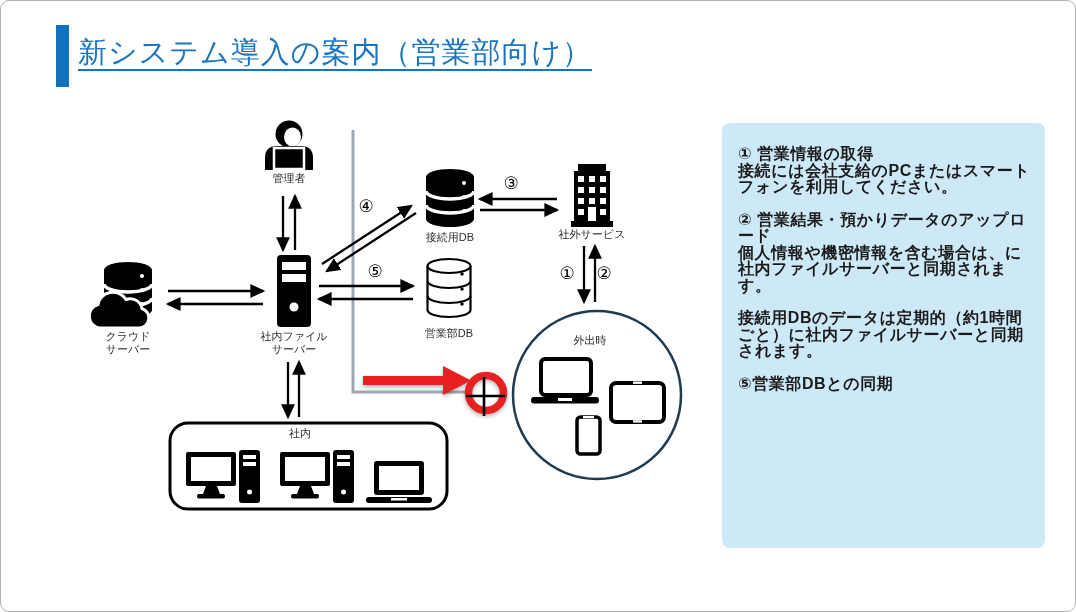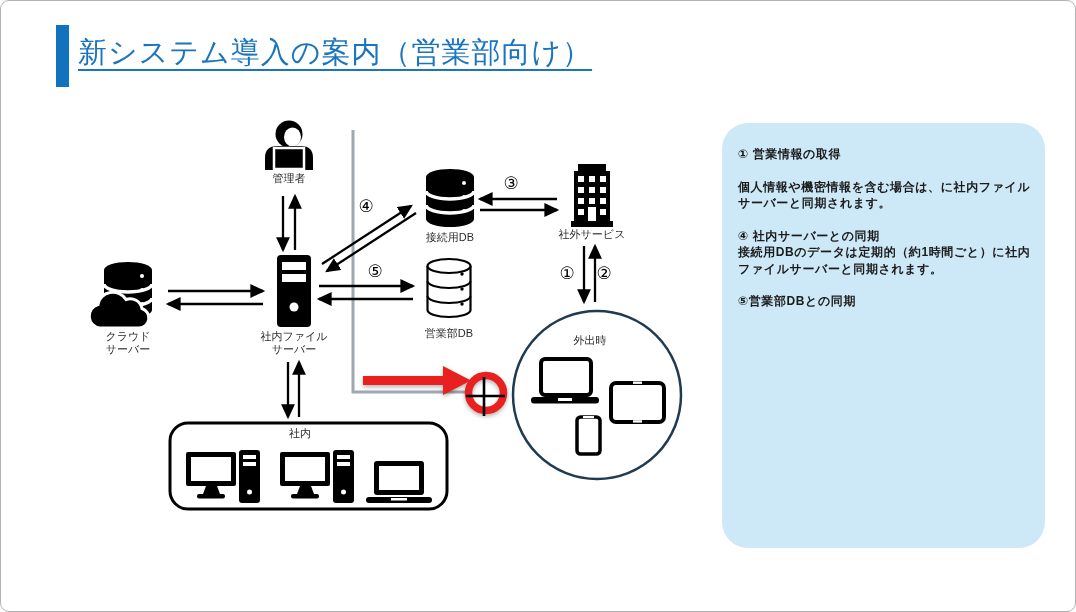--- a/index.html
+++ b/index.html
@@ -13,22 +13,22 @@
   .title{
     position:absolute;left:78px;top:33px;margin:0;font-size:29px;font-weight:400;
     color:#1B75BE;letter-spacing:1px;text-decoration:underline;
     text-decoration-thickness:2px;text-underline-offset:7px;white-space:nowrap;text-align:center;
   }
   svg{position:absolute;left:0;top:0;}
   .nlabel{font-size:11px;fill:#2b2b2b;font-family:"Liberation Sans","DejaVu Sans",sans-serif;}
   .num{font-size:17px;fill:#000;font-family:"DejaVu Sans",sans-serif;}
   .panel{
     position:absolute;left:722px;top:123px;width:323px;height:425px;background:#CDE9F8;
-    border-radius:26px;box-sizing:border-box;padding:23px 14px 0 16px;
-    color:#1b1b1b;font-size:12px;font-weight:700;line-height:16.5px;letter-spacing:.6px;
+    border-radius:8px;box-sizing:border-box;padding:23px 14px 0 16px;
+    color:#1b1b1b;font-size:16px;font-weight:700;line-height:16.5px;letter-spacing:.6px;
   }
   .panel .section{margin-bottom:16px;}
 </style>
 </head>
 <body>
 
 <div class="title-bar"></div>
 <h1 class="title">新システム導入の案内（営業部向け）</h1>
 
 <svg width="1076" height="612" viewBox="0 0 1076 612">
@@ -206,26 +206,27 @@
   </g>
   <g stroke="#000" stroke-width="2.6">
     <line x1="466" y1="396" x2="505" y2="396"></line>
     <line x1="484" y1="377" x2="484" y2="416"></line>
   </g>
 </svg>
 
 <div class="panel">
   <div class="section">
     <div>① 営業情報の取得</div>
-  </div>
-  <div class="section">
+    <div>接続には会社支給のPCまたはスマートフォンを利用してください。</div>
+  </div>
+  <div class="section">
+    <div>② 営業結果・預かりデータのアップロード</div>
     <div>個人情報や機密情報を含む場合は、に社内ファイルサーバーと同期されます。</div>
   </div>
   <div class="section">
-    <div>④ 社内サーバーとの同期</div>
     <div>接続用DBのデータは定期的（約1時間ごと）に社内ファイルサーバーと同期されます。</div>
   </div>
   <div class="section">
     <div>⑤営業部DBとの同期</div>
   </div>
 </div>
 
 <div class="frame"></div>
 
 </body></html>

